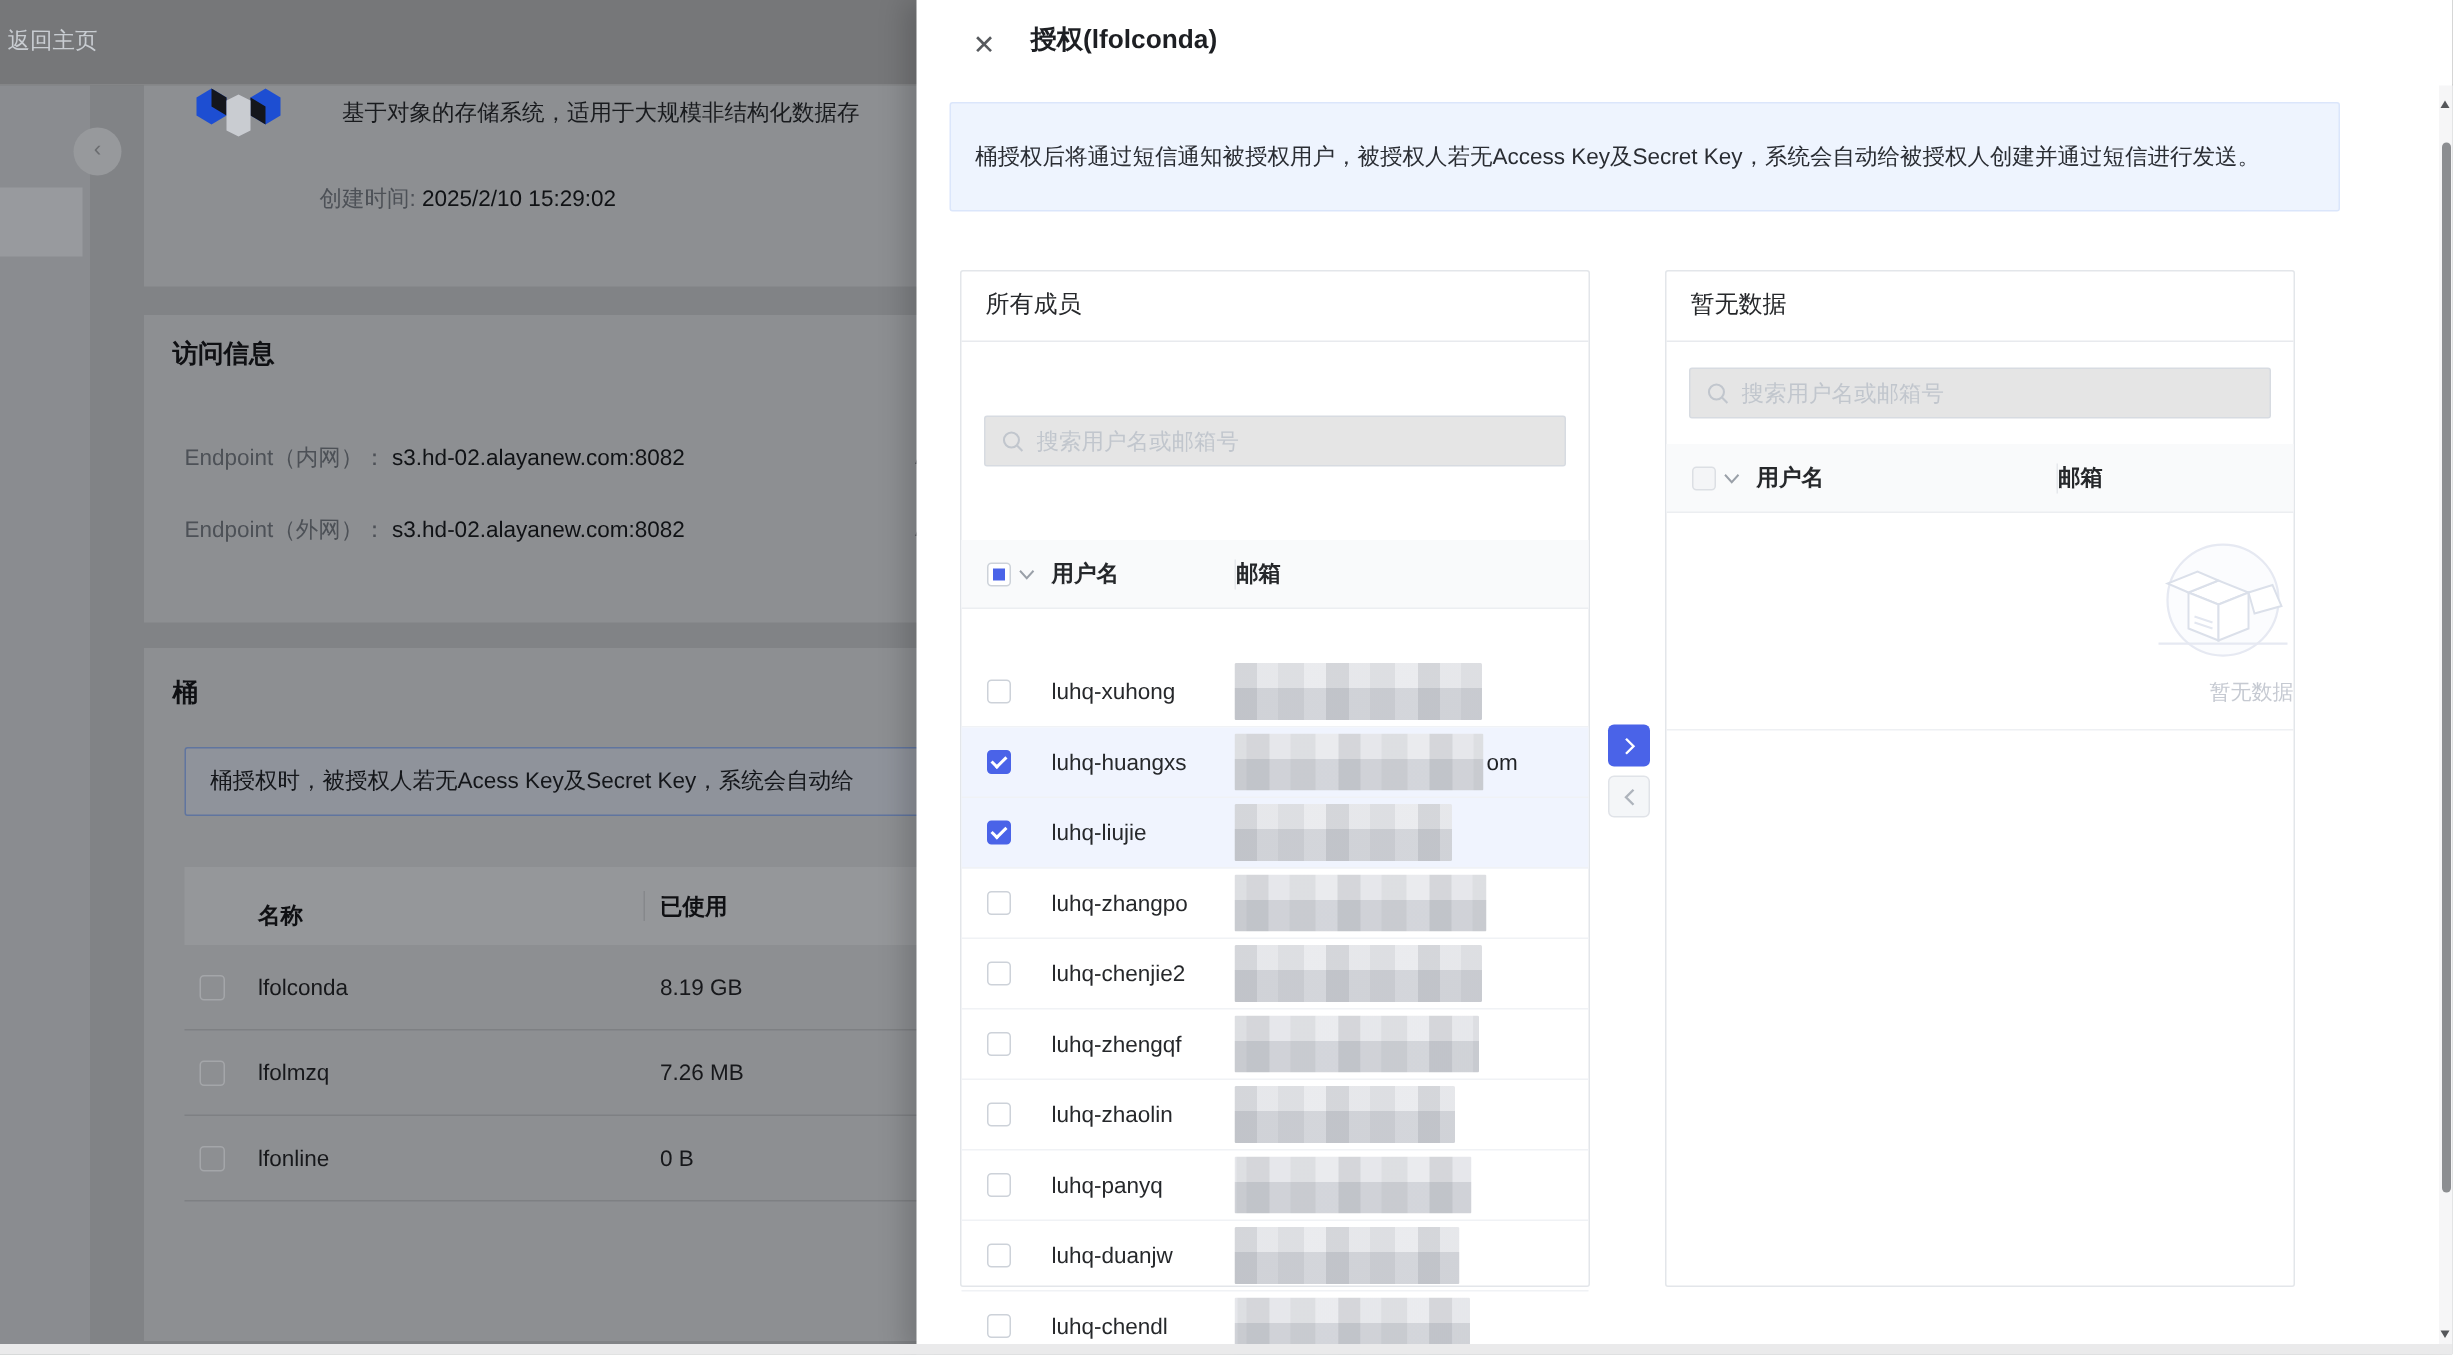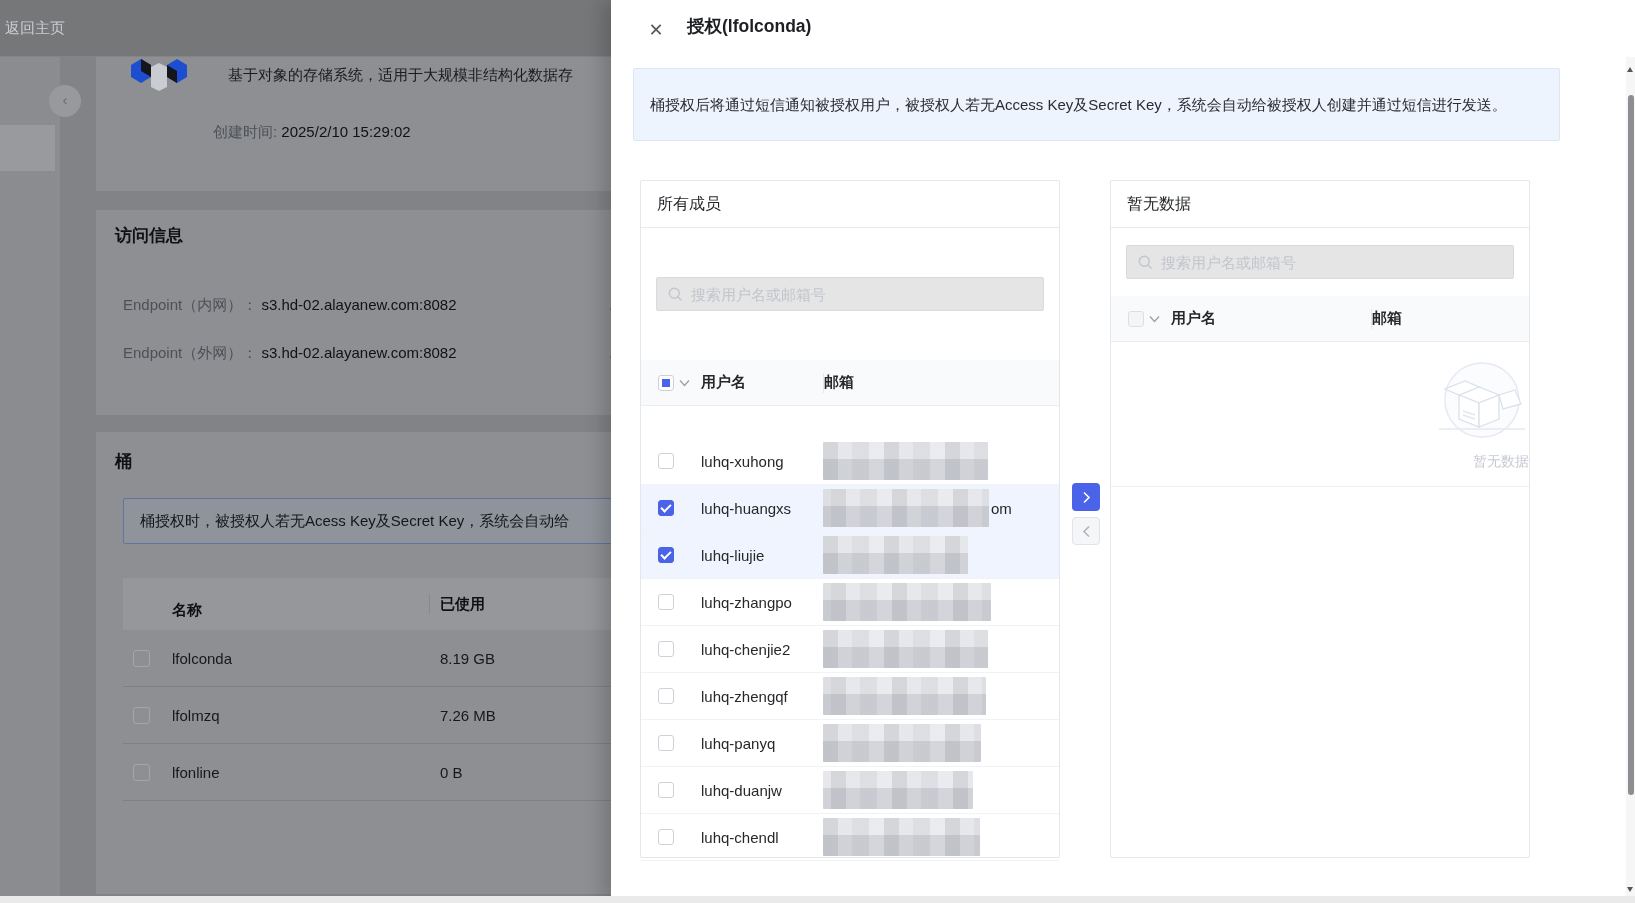--- a/index.html
+++ b/index.html
@@ -273,20 +273,30 @@
     <div class="cell-sel">
       <span class="cb"></span>
     </div>
     <div class="cell-user">luhq-zhengqf</div>
     <div class="cell-mail">
       <span class="blur" style="width: 163px;"></span>
       <span class="mail-suffix"></span>
     </div>
   </div>
 
+  <div class="urow">
+    <div class="cell-sel">
+      <span class="cb"></span>
+    </div>
+    <div class="cell-user">luhq-zhaolin</div>
+    <div class="cell-mail">
+      <span class="blur" style="width: 147px;"></span>
+      <span class="mail-suffix"></span>
+    </div>
+  </div>
 
   <div class="urow">
     <div class="cell-sel">
       <span class="cb"></span>
     </div>
     <div class="cell-user">luhq-panyq</div>
     <div class="cell-mail">
       <span class="blur" style="width: 158px;"></span>
       <span class="mail-suffix"></span>
     </div>

